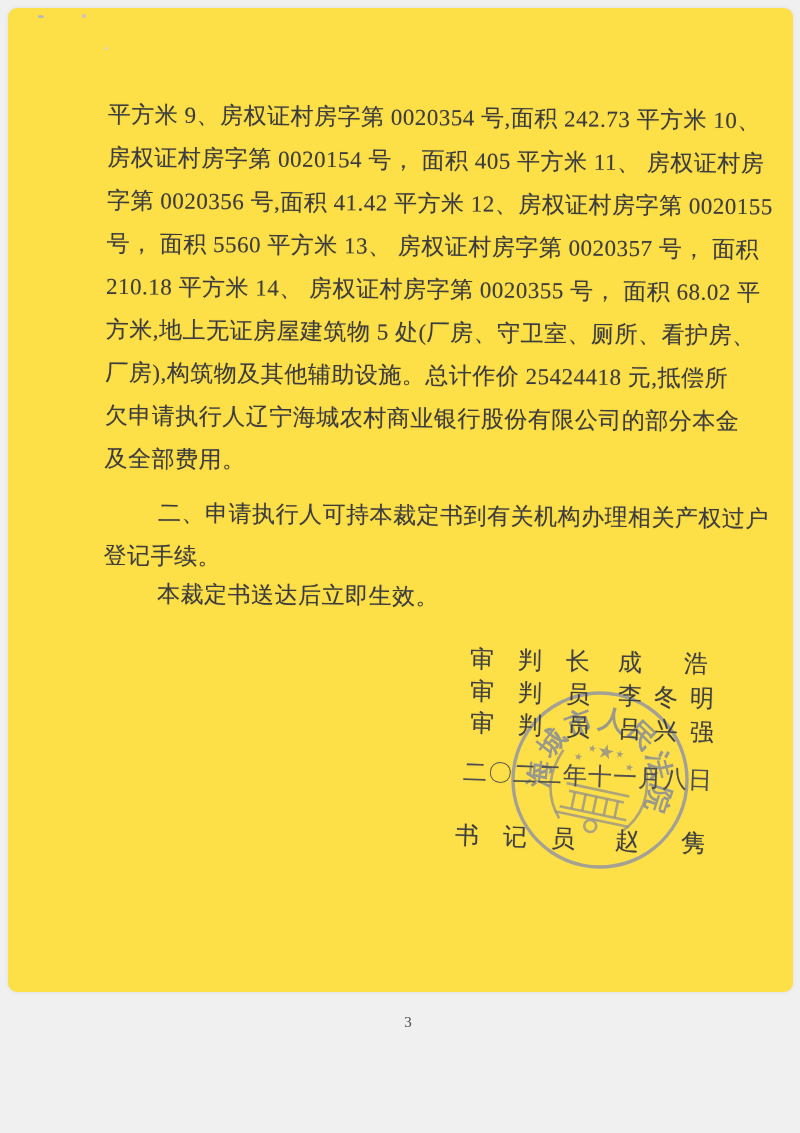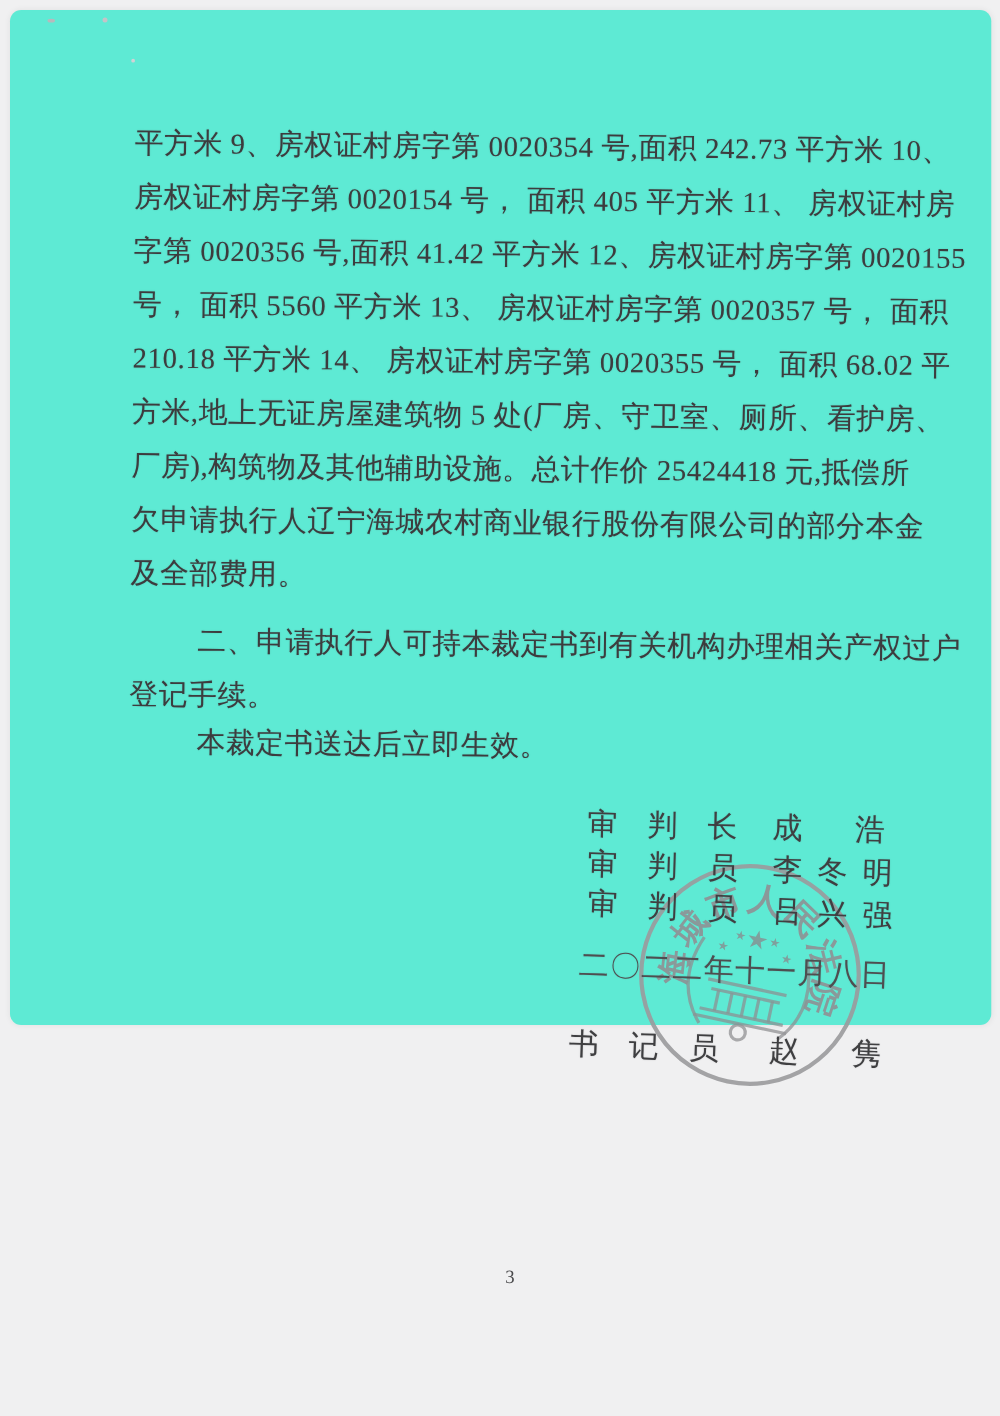--- a/index.html
+++ b/index.html
@@ -3,22 +3,22 @@
 <meta charset="utf-8">
 <style>
   html,body{margin:0;padding:0;}
   body{
     width:800px;height:1133px;
     background:#f0f0f1;
     font-family:"Liberation Serif","DejaVu Serif",serif;
     position:relative;overflow:hidden;
   }
   .scan-page{
-    position:absolute;left:8px;top:8px;width:785px;height:812px;
-    background:#5eead4;border-radius:9px;
+    position:absolute;left:8px;top:8px;width:785px;height:984px;
+    background:#fde047;border-radius:9px;
     box-shadow:0 0 5px rgba(0,0,0,0.07);
   }
   .speck{position:absolute;border-radius:50%;background:#b9b9bc;}
   .speck.s1{left:30px;top:7px;width:6px;height:3px;}
   .speck.s2{left:74px;top:6px;width:4px;height:4px;background:#c4c4c7;}
   .speck.s3{left:97px;top:39px;width:3px;height:3px;background:#d2d2d5;}
 
   .body-text{
     position:absolute;left:100px;top:85px;width:618px;
     transform:rotate(0.55deg);transform-origin:0 0;

